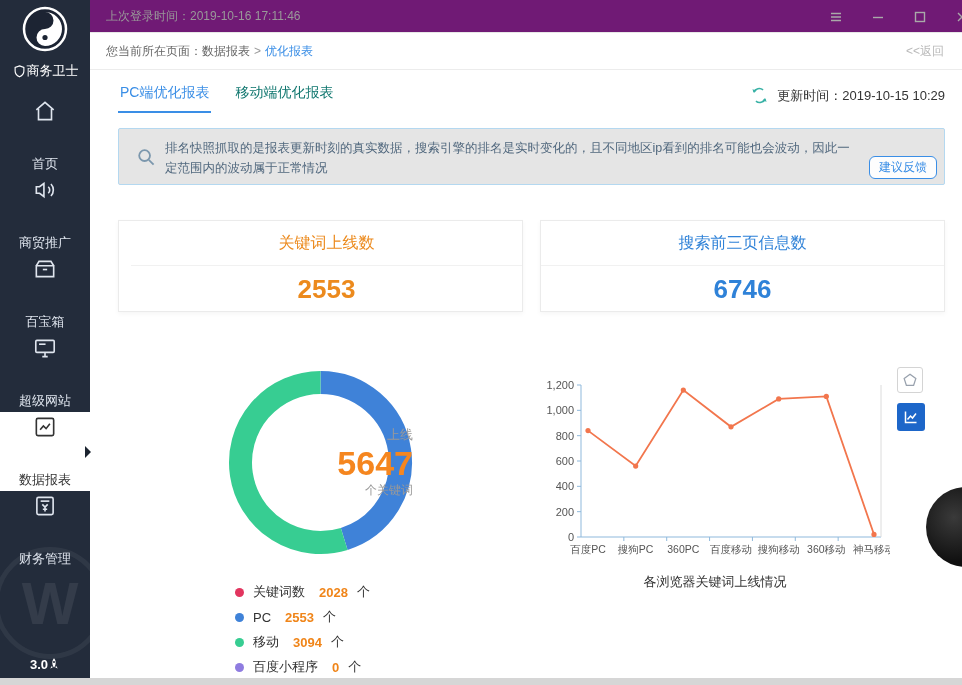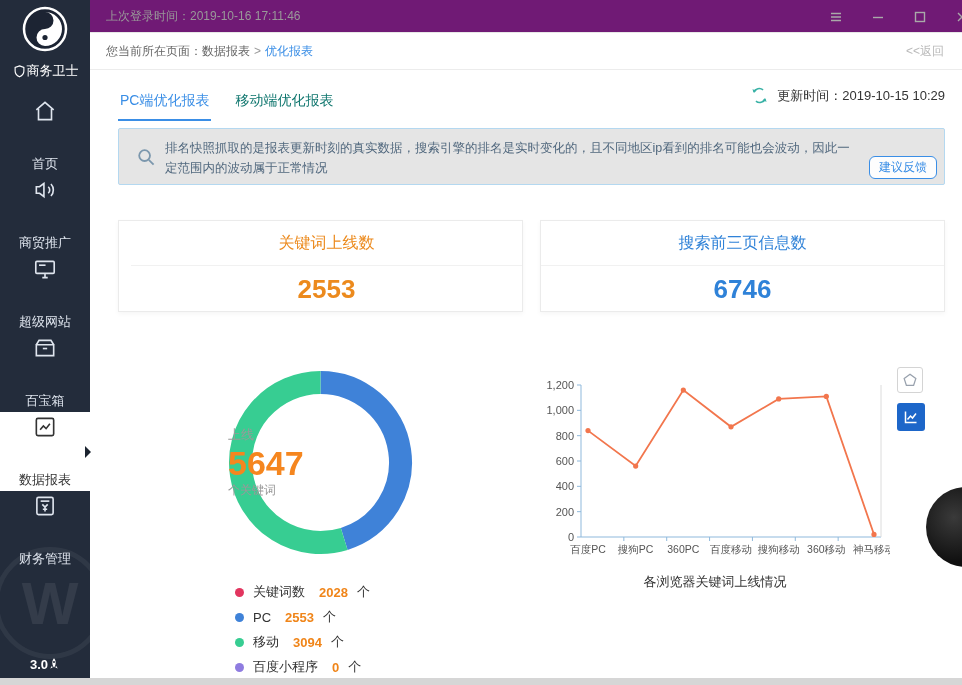--- a/index.html
+++ b/index.html
@@ -34,21 +34,21 @@
 
   
   .crumbbar{position:absolute;left:90px;top:33px;right:0;height:37px;border-bottom:1px solid #ececec;
             display:flex;align-items:center;padding:0 18px 0 16px;box-sizing:border-box;font-size:12px;color:#666;}
   .crumb-current{color:#3a8ee6;}
   .crumb-sep{margin:0 4px;color:#999;}
   .back-link{margin-left:auto;color:#b9b9b9;cursor:pointer;}
 
   
   .content{position:absolute;left:90px;top:70px;right:0;bottom:7px;background:#fff;}
-  .tabs{position:absolute;left:28px;top:10px;display:flex;gap:22px;margin-top:8px;}
+  .tabs{position:absolute;left:28px;top:10px;display:flex;gap:22px;}
   .tab{font-size:14px;padding:4px 2px 9px;cursor:pointer;color:#0f766e;}
   .tab.active{color:#3a8ee6;border-bottom:2px solid #3a8ee6;}
   .refresh-row{position:absolute;right:17px;top:16px;display:flex;align-items:center;gap:8px;}
   .update-time{font-size:13px;color:#333;}
   .refresh-icon{cursor:pointer;display:flex;}
 
   .notice{position:absolute;left:28px;top:58px;width:827px;height:57px;box-sizing:border-box;
           background:#e5e5e5;border:1px solid #b4d8f0;border-radius:2px;color:#51687e;
           font-size:12.5px;line-height:20px;padding:9px 92px 9px 46px;}
   .notice-search{position:absolute;left:17px;top:18px;}
@@ -56,21 +56,21 @@
           color:#3a8ee6;font-size:12px;padding:2px 9px;border-radius:6px;cursor:pointer;
           font-family:inherit;}
 
   .card{position:absolute;top:150px;width:405px;height:92px;box-sizing:border-box;background:#fff;
         border:1px solid #ebebeb;box-shadow:0 2px 5px rgba(0,0,0,.04);}
   .card1{left:28px;padding-left:12px;} .card2{left:450px;}
   .card-title{height:44px;line-height:44px;text-align:center;font-size:16px;border-bottom:1px solid #f1f1f1;}
   .card-value{height:46px;line-height:46px;text-align:center;font-size:26px;font-weight:bold;}
 
   .donut-wrap{position:absolute;left:138px;top:300px;width:185px;height:185px;}
-  .donut-center{position:absolute;inset:0;display:flex;flex-direction:column;align-items:flex-start;
+  .donut-center{position:absolute;inset:0;display:flex;flex-direction:column;align-items:flex-end;
         justify-content:center;gap:1px;pointer-events:none;}
   .donut-top{font-size:13px;color:#999;}
   .donut-num{font-size:34px;font-weight:bold;color:#f5861f;line-height:36px;}
   .donut-bottom{font-size:12px;color:#999;}
 
   .legend{position:absolute;left:145px;top:513px;display:flex;flex-direction:column;gap:7px;}
   .legend-item{display:flex;align-items:center;gap:9px;font-size:13px;color:#333;cursor:pointer;}
   .dot{width:9px;height:9px;border-radius:50%;flex:0 0 auto;}
   .lval{margin-left:5px;font-weight:bold;}
 
@@ -122,36 +122,36 @@
           <path d="M11 6 L7 9 H4 v6 h3 l4 3 Z"></path>
             <path d="M15 9 a4 4 0 0 1 0 6"></path>
             <path d="M17.5 6.5 a8 8 0 0 1 0 11"></path>
         </svg>
         </span>
       <span class="nav-label">商贸推广</span>
     </div>
     <div class="nav-item">
       <span>
         <svg width="26" height="26" viewBox="0 0 24 24" fill="none" stroke="currentColor" stroke-width="1.5">
+          <path d="M4 9 h16 v10 H4 Z"></path>
+            <path d="M4 9 l2.5 -4 h11 L20 9"></path>
+            <path d="M10 12.5 h4"></path>
+        </svg>
+        </span>
+      <span class="nav-label">百宝箱</span>
+    </div>
+    <div class="nav-item">
+      <span>
+        <svg width="26" height="26" viewBox="0 0 24 24" fill="none" stroke="currentColor" stroke-width="1.5">
           <rect x="3.5" y="5" width="17" height="11" rx="1"></rect>
             <path d="M6.5 8.5 h6"></path>
             <path d="M9.5 20 h5 M12 16 v4"></path>
         </svg>
         </span>
       <span class="nav-label">超级网站</span>
-    </div>
-    <div class="nav-item">
-      <span>
-        <svg width="26" height="26" viewBox="0 0 24 24" fill="none" stroke="currentColor" stroke-width="1.5">
-          <path d="M4 9 h16 v10 H4 Z"></path>
-            <path d="M4 9 l2.5 -4 h11 L20 9"></path>
-            <path d="M10 12.5 h4"></path>
-        </svg>
-        </span>
-      <span class="nav-label">百宝箱</span>
     </div>
     <div class="nav-item active">
       <span>
         <svg width="26" height="26" viewBox="0 0 24 24" fill="none" stroke="currentColor" stroke-width="1.5">
           <rect x="4" y="4" width="16" height="16" rx="1.5"></rect>
             <path d="M7.5 14.5 l3 -3.5 2.5 2.5 3.5 -4.5"></path>
         </svg>
         </span>
       <span class="nav-label">数据报表</span>
     </div>

